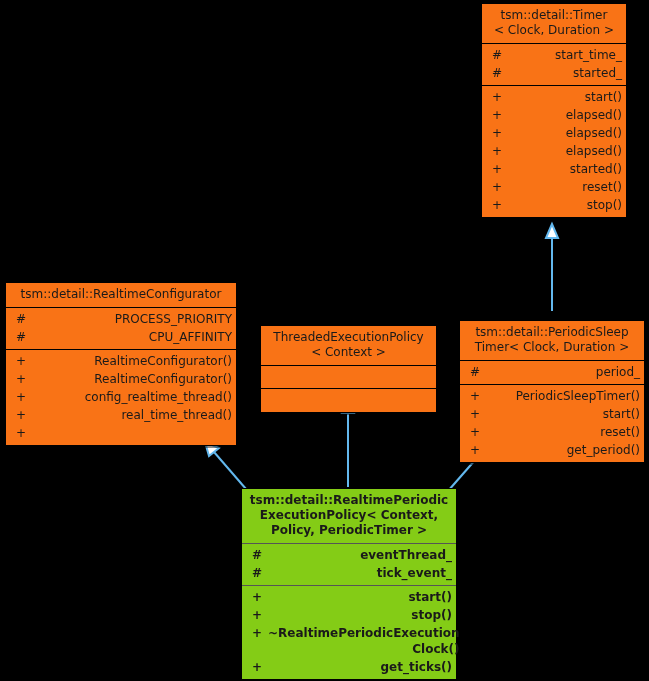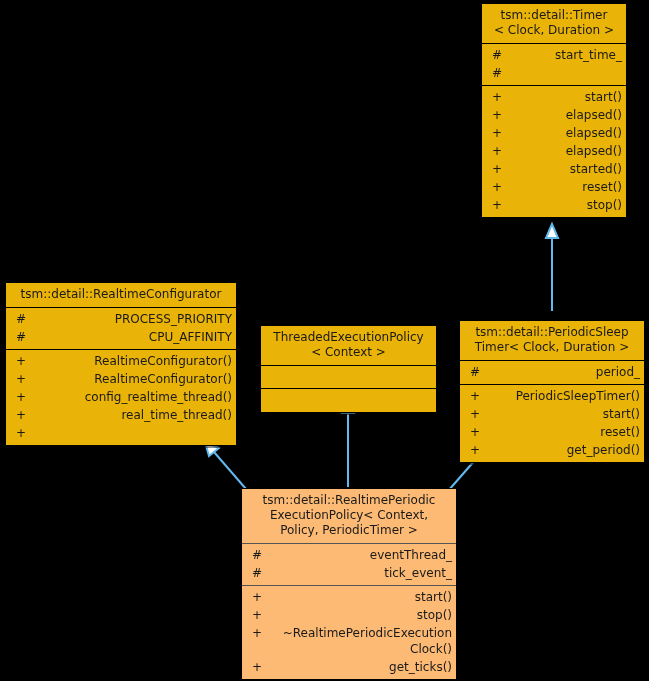--- a/index.html
+++ b/index.html
@@ -24,29 +24,30 @@
     position: absolute;
     left: 0; top: 0;
     width: 649px;
     height: 681px;
     pointer-events: none;
   }
   .uml-class {
     position: absolute;
     box-sizing: border-box;
     border: 1px solid #000000;
-    background: #eab308;
+    background: #f97316;
     box-shadow: 2px 2px 0 rgba(0,0,0,0.45);
     font-size: 12px;
     color: #1a1a1a;
     line-height: 1.0;
     z-index: 2;
   }
   .uml-class.shaded {
-    background: #fdba74;
+    background: #84cc16;
+    font-weight: bold;
   }
   .uml-title {
     box-sizing: border-box;
     text-align: center;
     padding: 4px 5px 5px 5px;
     border-bottom: 1px solid #000000;
     font-size: 12px;
     line-height: 15px;
     white-space: pre-line;
   }
@@ -122,20 +123,21 @@
   <div class="uml-class" id="cls-timer">
     <div class="uml-title">tsm::detail::Timer
 &lt; Clock, Duration &gt;</div>
     <div class="uml-section">
       <div class="uml-row">
         <span class="uml-vis">#</span>
         <span class="uml-name">start_time_</span>
       </div>
       <div class="uml-row">
         <span class="uml-vis">#</span>
+        <span class="uml-name">started_</span>
       </div>
     </div>
     <div class="uml-section">
       <div class="uml-row">
         <span class="uml-vis">+</span>
         <span class="uml-name">start()</span>
       </div>
       <div class="uml-row">
         <span class="uml-vis">+</span>
         <span class="uml-name">elapsed()</span>

